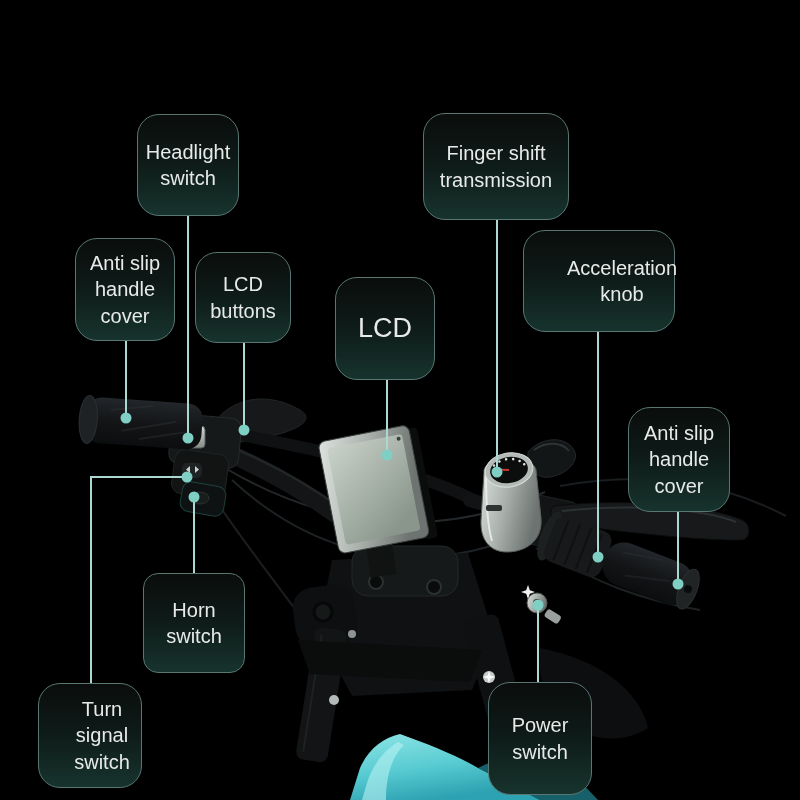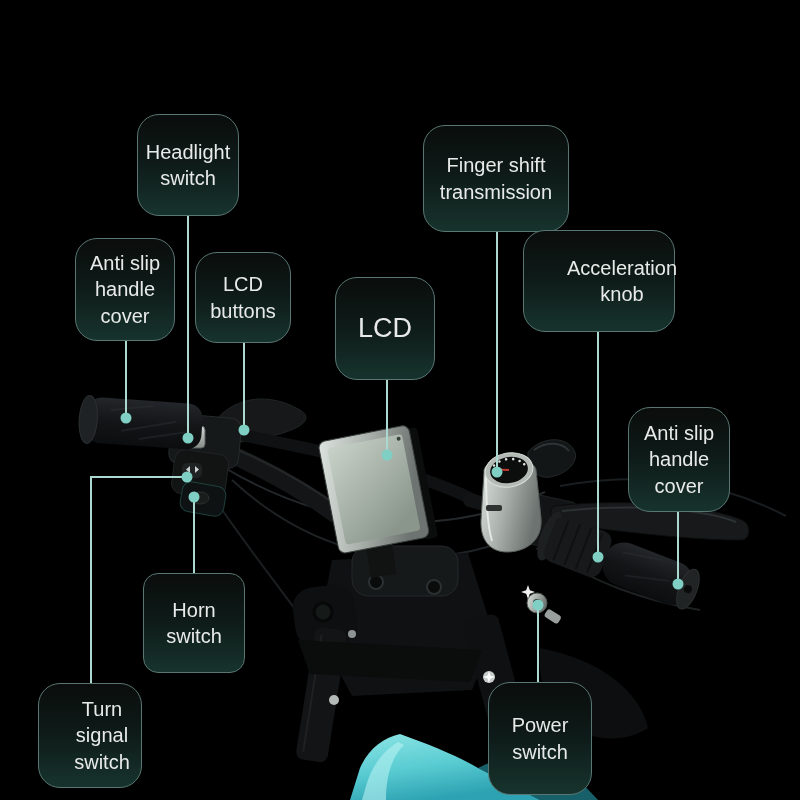--- a/index.html
+++ b/index.html
@@ -17,21 +17,21 @@
     display:flex;align-items:center;justify-content:center;
     text-align:center;white-space:pre-line;
     color:var(--label-text,#e7eae9);
     font-size:20px;line-height:1.32;
     background:linear-gradient(180deg,var(--label-bg-top,#0a0d0c) 0%,#0e1b18 48%,var(--label-bg-bottom,#17332d) 100%);
     border:1px solid var(--label-border,#587672);
     border-radius:22px;
     box-sizing:border-box;
   }
   #lbl-headlight{left:137px;top:114px;width:102px;height:102px;}
-  #lbl-finger-shift{left:423px;top:113px;width:146px;height:107px;margin-top:12px;}
+  #lbl-finger-shift{left:423px;top:113px;width:146px;height:107px;}
   #lbl-anti-slip-left{left:75px;top:238px;width:100px;height:103px;}
   #lbl-lcd-buttons{left:195px;top:252px;width:96px;height:91px;}
   #lbl-lcd{left:335px;top:277px;width:100px;height:103px;font-size:27px;}
   #lbl-acceleration{left:523px;top:230px;width:152px;height:102px;padding-left:46px;}
   #lbl-anti-slip-right{left:628px;top:407px;width:102px;height:105px;}
   #lbl-horn{left:143px;top:573px;width:102px;height:100px;border-radius:15px;}
   #lbl-turn-signal{left:38px;top:683px;width:104px;height:105px;padding-left:24px;}
   #lbl-power{left:488px;top:682px;width:104px;height:113px;}
 </style>
 </head>

